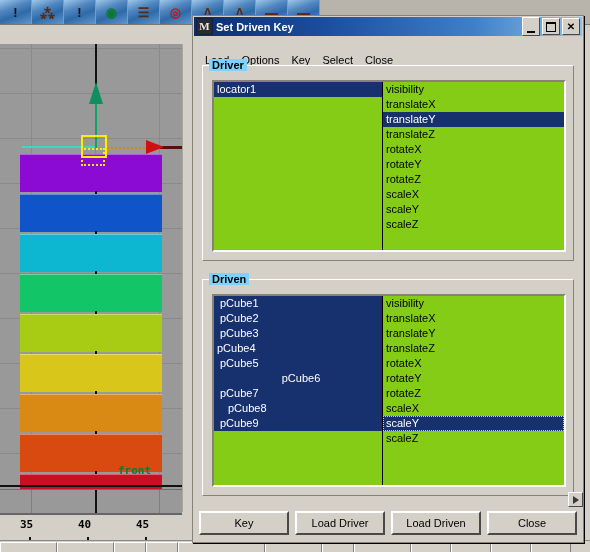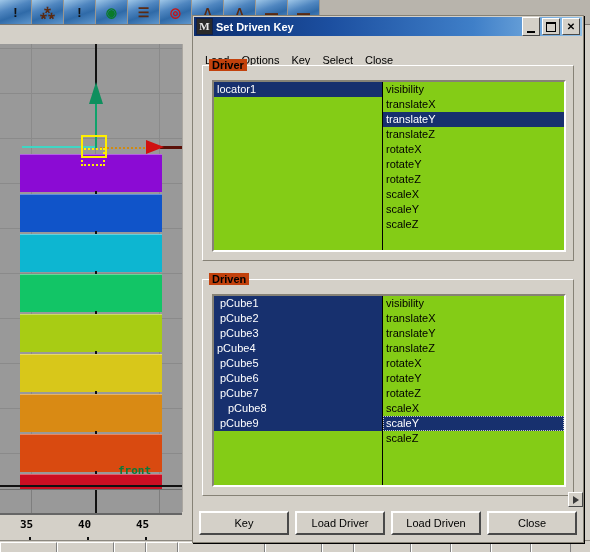--- a/index.html
+++ b/index.html
@@ -108,21 +108,21 @@
   .win-btn .mn{width:8px;height:2px;background:#000;}
 
   #menubar{position:absolute;left:0;top:33px;right:0;height:19px;background:#d4d0c8;
            display:flex;align-items:center;padding-left:5px;}
   .menu-item{padding:1px 6px;font-size:11px;color:#000;}
 
   
   .groupbox{position:absolute;border:1px solid;border-color:#868276 #fff #fff #868276;}
   .groupbox .inner{position:absolute;left:-1px;top:-1px;right:-1px;bottom:-1px;
                    border:1px solid;border-color:#fff #868276 #868276 #fff;pointer-events:none;}
-  .group-legend{position:absolute;top:-7px;left:6px;background:#c2410c;padding:0 3px;
+  .group-legend{position:absolute;top:-7px;left:6px;background:#7dd3fc;padding:0 3px;
                 font-size:11px;font-weight:bold;color:#000;}
 
   .listpair{position:absolute;display:flex;border:2px solid;
             border-color:#868276 #fff #fff #868276;background:#fff;}
   .listcol{height:100%;overflow:hidden;background:#84cc16;position:relative;}
   .listcol.left{border-right:1px solid #000;}
   .list-row{height:15px;line-height:15px;padding-left:3px;font-size:11px;color:#000;
             white-space:nowrap;}
   .list-row.sel{background:#17306e;color:#fff;}
   .list-row.sel.focus{outline:1px dotted #c9c9c9;outline-offset:-1px;}
@@ -336,21 +336,21 @@
     <div class="inner"></div>
     <div class="group-legend">Driven</div>
   </div>
   <div class="listpair" style="left:18px;top:277px;width:350px;height:189px">
     <div class="listcol left" style="width:168px" id="driven-objects">
         <div class="list-row sel" style="padding-left: 6px;">pCube1</div>
         <div class="list-row sel" style="padding-left: 6px;">pCube2</div>
         <div class="list-row sel" style="padding-left: 6px;">pCube3</div>
         <div class="list-row sel" style="">pCube4</div>
         <div class="list-row sel" style="padding-left: 6px;">pCube5</div>
-        <div class="list-row sel" style="padding-left: 6px;">pCube6</div>
+        <div class="list-row sel" style="padding-left: 6px; text-align: center;">pCube6</div>
         <div class="list-row sel" style="padding-left: 6px;">pCube7</div>
         <div class="list-row sel" style="padding-left: 14px;">pCube8</div>
         <div class="list-row sel" style="padding-left: 6px;">pCube9</div>
       </div>
     <div class="listcol" style="width:181px" id="driven-attrs">
         <div class="list-row">visibility</div>
         <div class="list-row">translateX</div>
         <div class="list-row">translateY</div>
         <div class="list-row">translateZ</div>
         <div class="list-row">rotateX</div>

